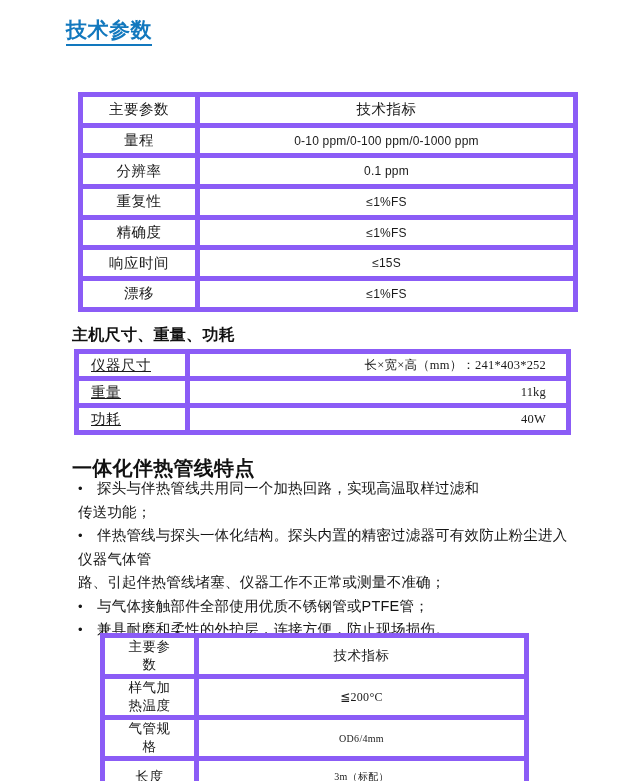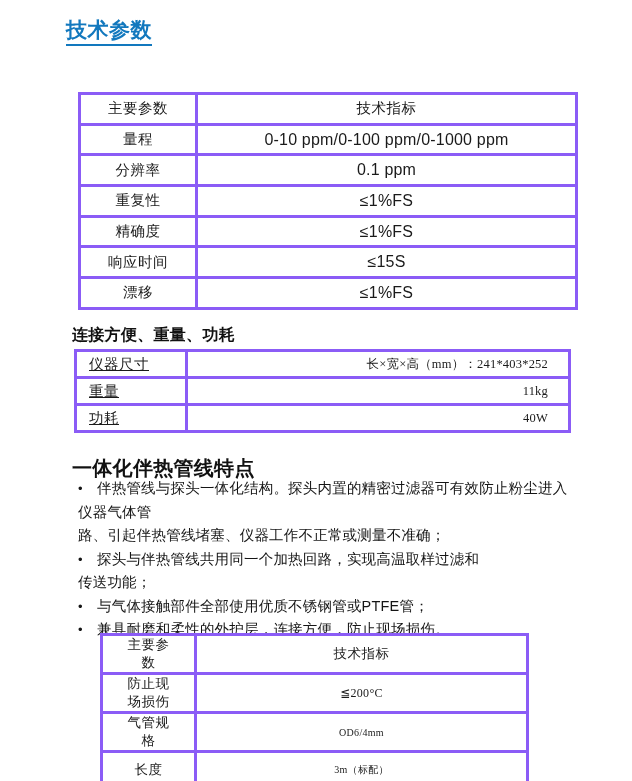--- a/index.html
+++ b/index.html
@@ -48,39 +48,39 @@
   #heading-trace { left: 72px;  top: 455px; font-size: 20px; }
 
   
   .spec-table {
     position: absolute;
     border-collapse: collapse;
     table-layout: fixed;
     background: #ffffff;
   }
   .spec-table td {
-    border: 3px solid #8b5cf6;
+    border: 5px solid #8b5cf6;
     padding: 0 20px;
     vertical-align: middle;
   }
 
   
   #table-nh3 {
     left: 78px;
     top: 92px;
     width: 500px;
   }
   #table-nh3 td { height: 30.7px; text-align: center; }
   #table-nh3 .c-param {
     width: 117px;
     font-size: 14.5px;
     letter-spacing: 0.5px;
   }
   #table-nh3 .c-value {
-    font-size: 16px;
+    font-size: 12px;
     letter-spacing: 0.2px;
   }
   #table-nh3 tr:first-child .c-value { font-size: 14.5px; letter-spacing: 0.5px; }
   #table-nh3 tr:first-child .c-param { font-size: 14.5px; }
 
   
   #table-dims {
     left: 74px;
     top: 349px;
     width: 497px;
@@ -183,21 +183,21 @@
         <td class="c-param">响应时间</td>
         <td class="c-value">≤15S</td>
       </tr>
       <tr>
         <td class="c-param">漂移</td>
         <td class="c-value">≤1%FS</td>
       </tr>
     </tbody>
   </table>
 
-  <div class="section-heading" id="heading-dims">连接方便、重量、功耗</div>
+  <div class="section-heading" id="heading-dims">主机尺寸、重量、功耗</div>
 
   <table class="spec-table" id="table-dims">
     <tbody>
       <tr>
         <td class="c-param">仪器尺寸</td>
         <td class="c-value">长×宽×高（mm）：241*403*252</td>
       </tr>
       <tr>
         <td class="c-param">重量</td>
         <td class="c-value">11kg</td>
@@ -205,36 +205,36 @@
       <tr>
         <td class="c-param">功耗</td>
         <td class="c-value">40W</td>
       </tr>
     </tbody>
   </table>
 
   <div class="section-heading" id="heading-trace">一体化伴热管线特点</div>
 
   <div class="feature-list">
+    <div class="feature-item"><span class="bullet">•</span><span>探头与伴热管线共用同一个加热回路，实现高温取样过滤和
+传送功能；</span></div>
     <div class="feature-item"><span class="bullet">•</span><span>伴热管线与探头一体化结构。探头内置的精密过滤器可有效防止粉尘进入仪器气体管
 路、引起伴热管线堵塞、仪器工作不正常或测量不准确；</span></div>
-    <div class="feature-item"><span class="bullet">•</span><span>探头与伴热管线共用同一个加热回路，实现高温取样过滤和
-传送功能；</span></div>
     <div class="feature-item"><span class="bullet">•</span><span>与气体接触部件全部使用优质不锈钢管或PTFE管；</span></div>
     <div class="feature-item"><span class="bullet">•</span><span>兼具耐磨和柔性的外护层，连接方便，防止现场损伤。</span></div>
   </div>
 
   <table class="spec-table" id="table-trace">
     <tbody>
       <tr>
         <td class="c-param">主要参数</td>
         <td class="c-value">技术指标</td>
       </tr>
       <tr>
-        <td class="c-param">防止现场损伤</td>
+        <td class="c-param">样气加热温度</td>
         <td class="c-value big-le">≦200°C</td>
       </tr>
       <tr>
         <td class="c-param">气管规格</td>
         <td class="c-value">OD6/4mm</td>
       </tr>
       <tr>
         <td class="c-param">长度</td>
         <td class="c-value">3m（标配）</td>
       </tr>

